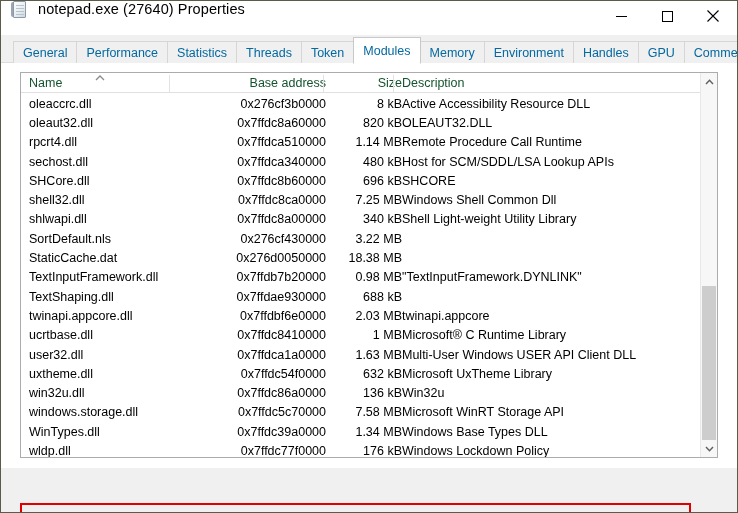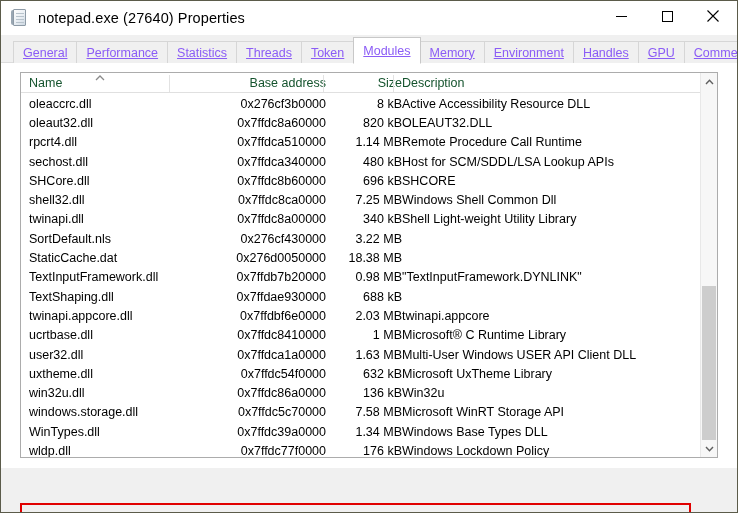--- a/index.html
+++ b/index.html
@@ -20,21 +20,21 @@
     overflow: hidden;
   }
 
   
   #titlebar {
     position: absolute;
     left: 0; top: 0;
     width: 736px; height: 34px;
     background: #ffffff;
     display: flex;
-    align-items: center;
+    align-items: flex-start;
   }
   #title-icon {
     margin-left: 10px;
     width: 18px; height: 18px;
     position: relative;
     flex: 0 0 auto;
   }
   #title-icon .pad-body {
     position: absolute;
     left: 2px; top: 0px;
@@ -97,30 +97,29 @@
     align-items: flex-end;
   }
   .tab {
     position: relative;
     height: 22px;
     padding: 0 9px;
     display: flex;
     align-items: center;
     justify-content: center;
     font-size: 12.5px;
-    color: #8b5cf6;
+    color: #0369a1;
     background: #f0f0f0;
     border-left: 1px solid #d6d6d6;
     border-right: 1px solid #d6d6d6;
     border-top: 1px solid #d6d6d6;
     margin-right: -1px;
     white-space: nowrap;
     cursor: default;
     z-index: 1;
-    text-decoration: underline;
   }
   .tab.active {
     height: 27px;
     background: #ffffff;
     border-left: 1px solid #c8c8c8;
     border-right: 1px solid #c8c8c8;
     border-top: 1px solid #c8c8c8;
     border-bottom: 1px solid #ffffff;
     z-index: 3;
     margin-bottom: -1px;
@@ -394,21 +393,21 @@
             <span class="c-size">696 kB</span>
             <span class="c-desc">SHCORE</span>
           </div>
           <div class="row">
             <span class="c-name">shell32.dll</span>
             <span class="c-addr">0x7ffdc8ca0000</span>
             <span class="c-size">7.25 MB</span>
             <span class="c-desc">Windows Shell Common Dll</span>
           </div>
           <div class="row">
-            <span class="c-name">twinapi.dll</span>
+            <span class="c-name">shlwapi.dll</span>
             <span class="c-addr">0x7ffdc8a00000</span>
             <span class="c-size">340 kB</span>
             <span class="c-desc">Shell Light-weight Utility Library</span>
           </div>
           <div class="row">
             <span class="c-name">SortDefault.nls</span>
             <span class="c-addr">0x276cf430000</span>
             <span class="c-size">3.22 MB</span>
             <span class="c-desc"></span>
           </div>

